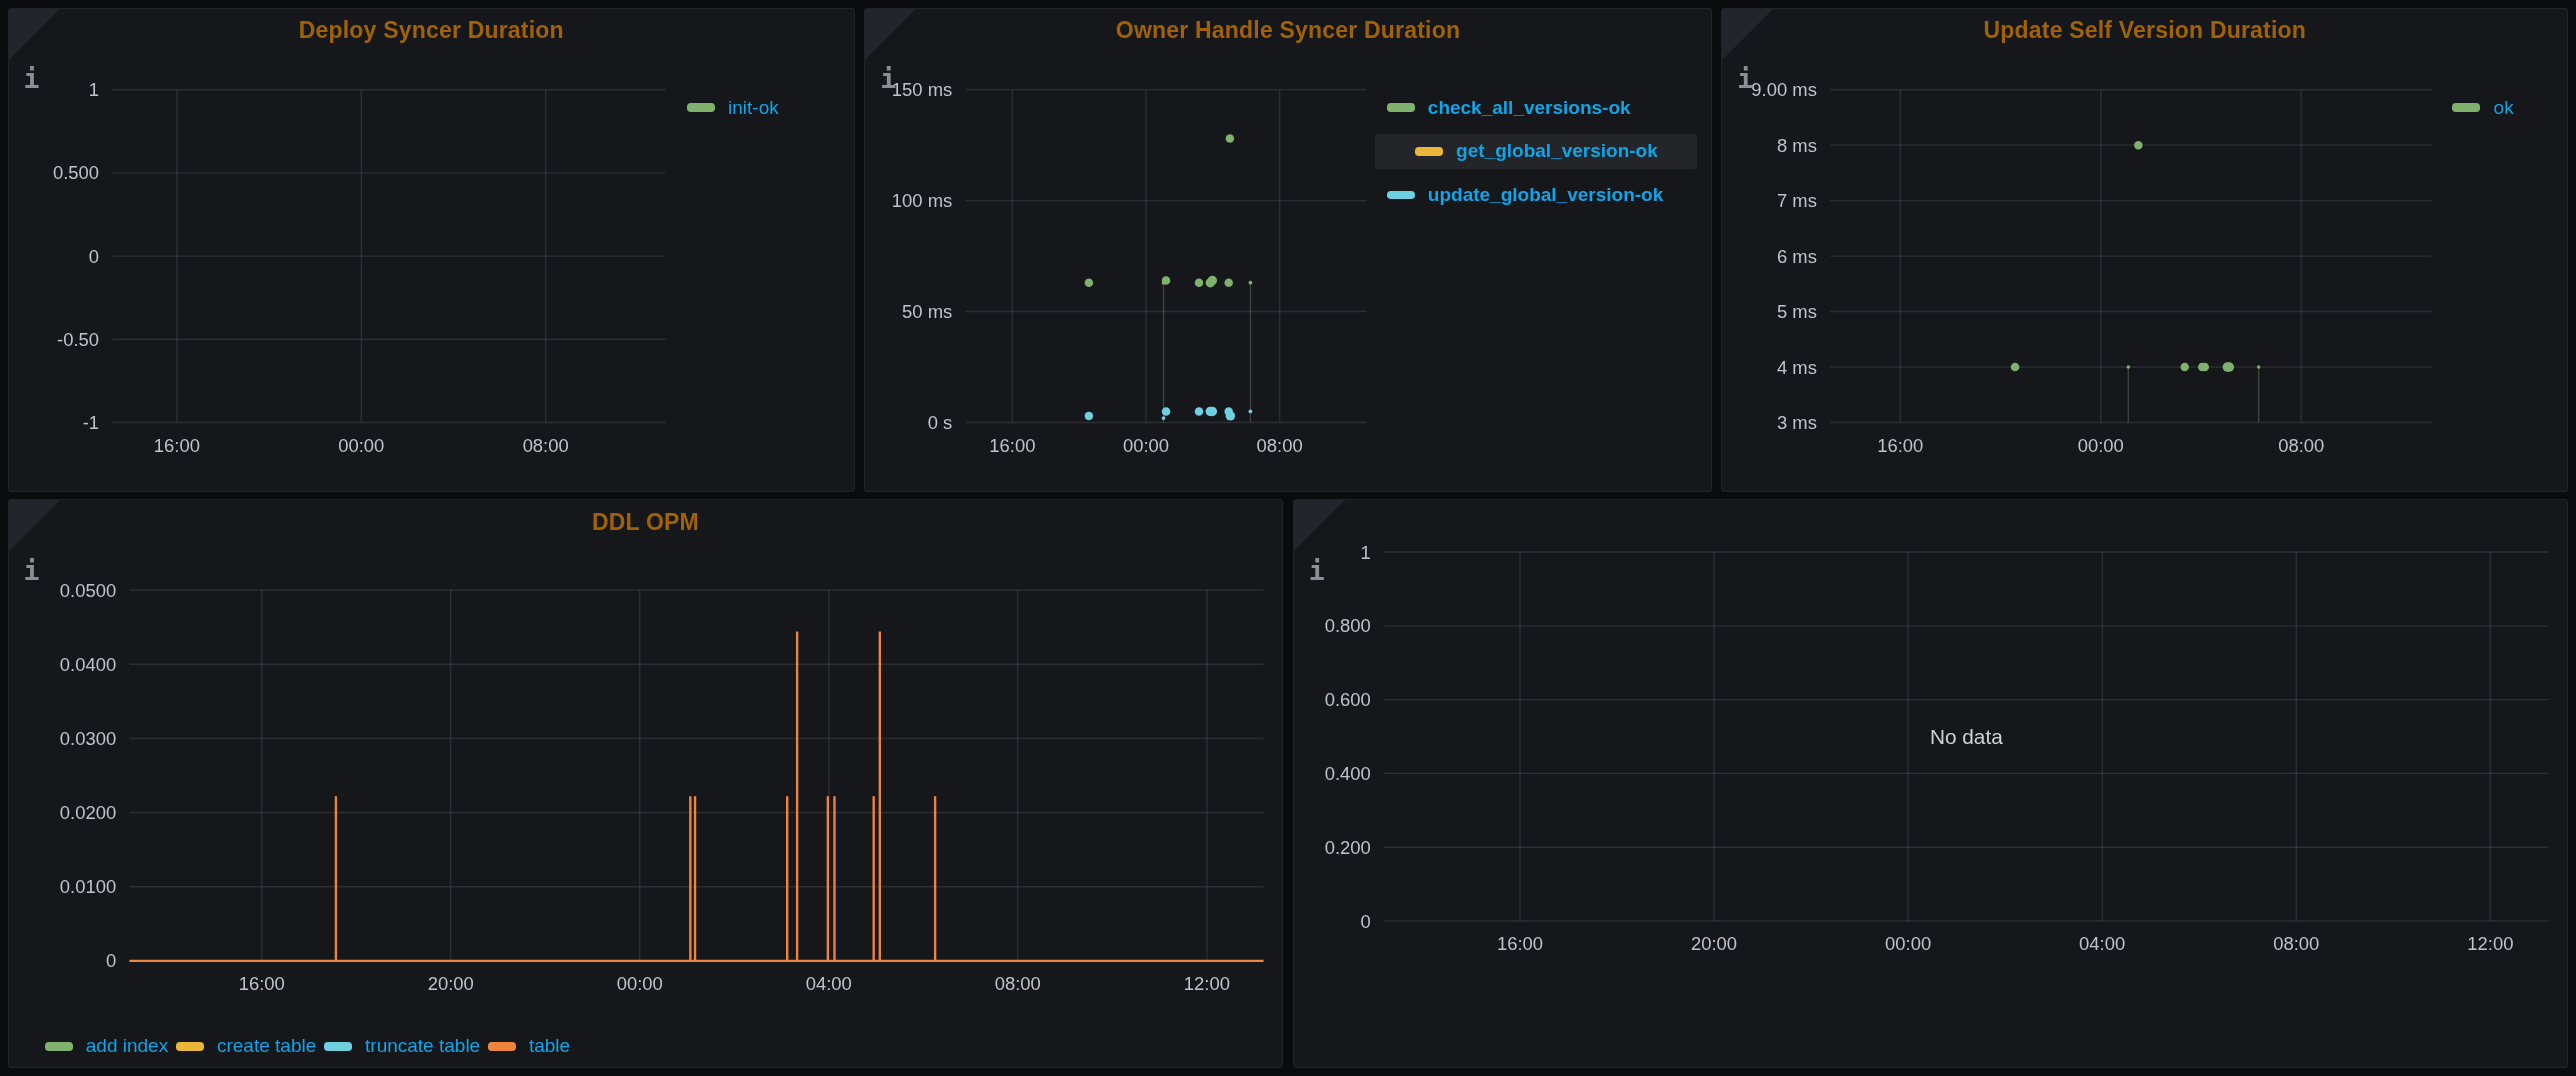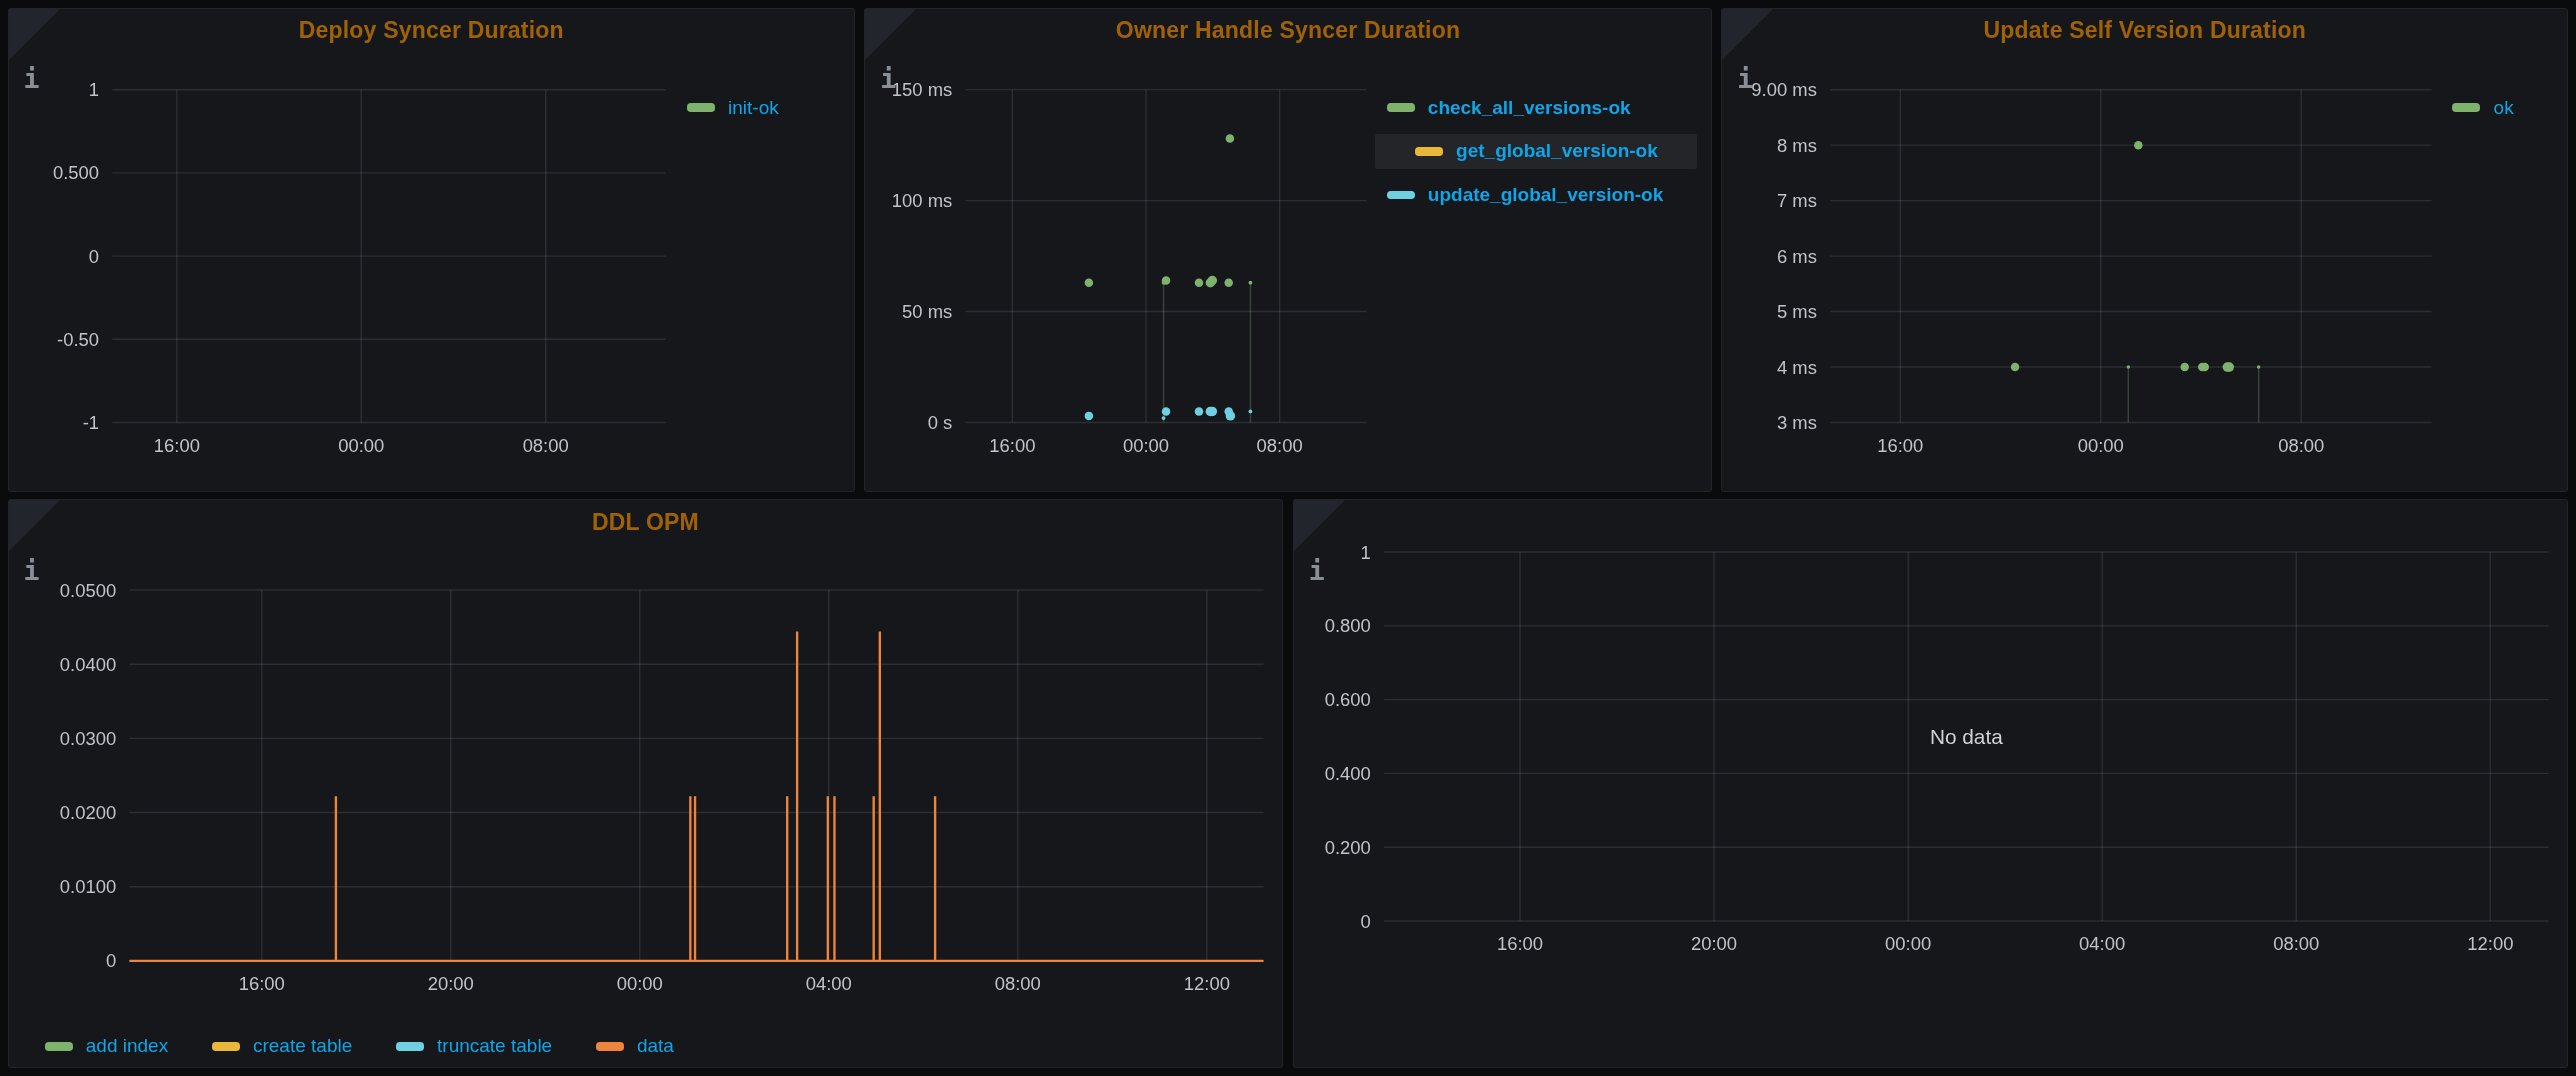--- a/index.html
+++ b/index.html
@@ -53,21 +53,21 @@
   .p3 .legend-right { width: 113px; }
   .legend-item {
     display: flex; align-items: center; gap: 13.2px;
     padding: 6.6px 11.3px; margin-bottom: 8.5px; border-radius: 1.9px;
     color: #0ea5e9; font-size: 19px; cursor: pointer; white-space: nowrap;
   }
   .legend-item.highlighted { background: rgba(204,204,220,0.08); justify-content: center; }
   .swatch { flex: 0 0 auto; width: 28px; height: 8.5px; border-radius: 3.8px; }
 
   .legend-bottom {
-    flex: 0 0 34px; display: flex; align-items: center; gap: 36px;
+    flex: 0 0 34px; display: flex; align-items: center; 
     padding-left: 26.5px; margin-top: 1.9px;
   }
   .legend-bottom .legend-item { padding: 1.9px 3.8px; margin-bottom: 0; }
 </style>
 </head>
 <body>
 
 <div class="dashboard">
 
   <div class="row row1">
@@ -316,21 +316,21 @@
             <div class="legend-item">
               <span class="swatch" style="background: rgb(234, 184, 57);"></span>
               <span class="legend-label">create table</span>
             </div>
             <div class="legend-item">
               <span class="swatch" style="background: rgb(110, 208, 224);"></span>
               <span class="legend-label">truncate table</span>
             </div>
             <div class="legend-item">
               <span class="swatch" style="background: rgb(239, 132, 60);"></span>
-              <span class="legend-label">data</span>
+              <span class="legend-label">table</span>
             </div>
           </div>
       </div>
     </section>
 
     <section class="panel p5">
       <div class="corner">
         <span class="i-glyph">i</span>
       </div>
       <div class="panel-body">

